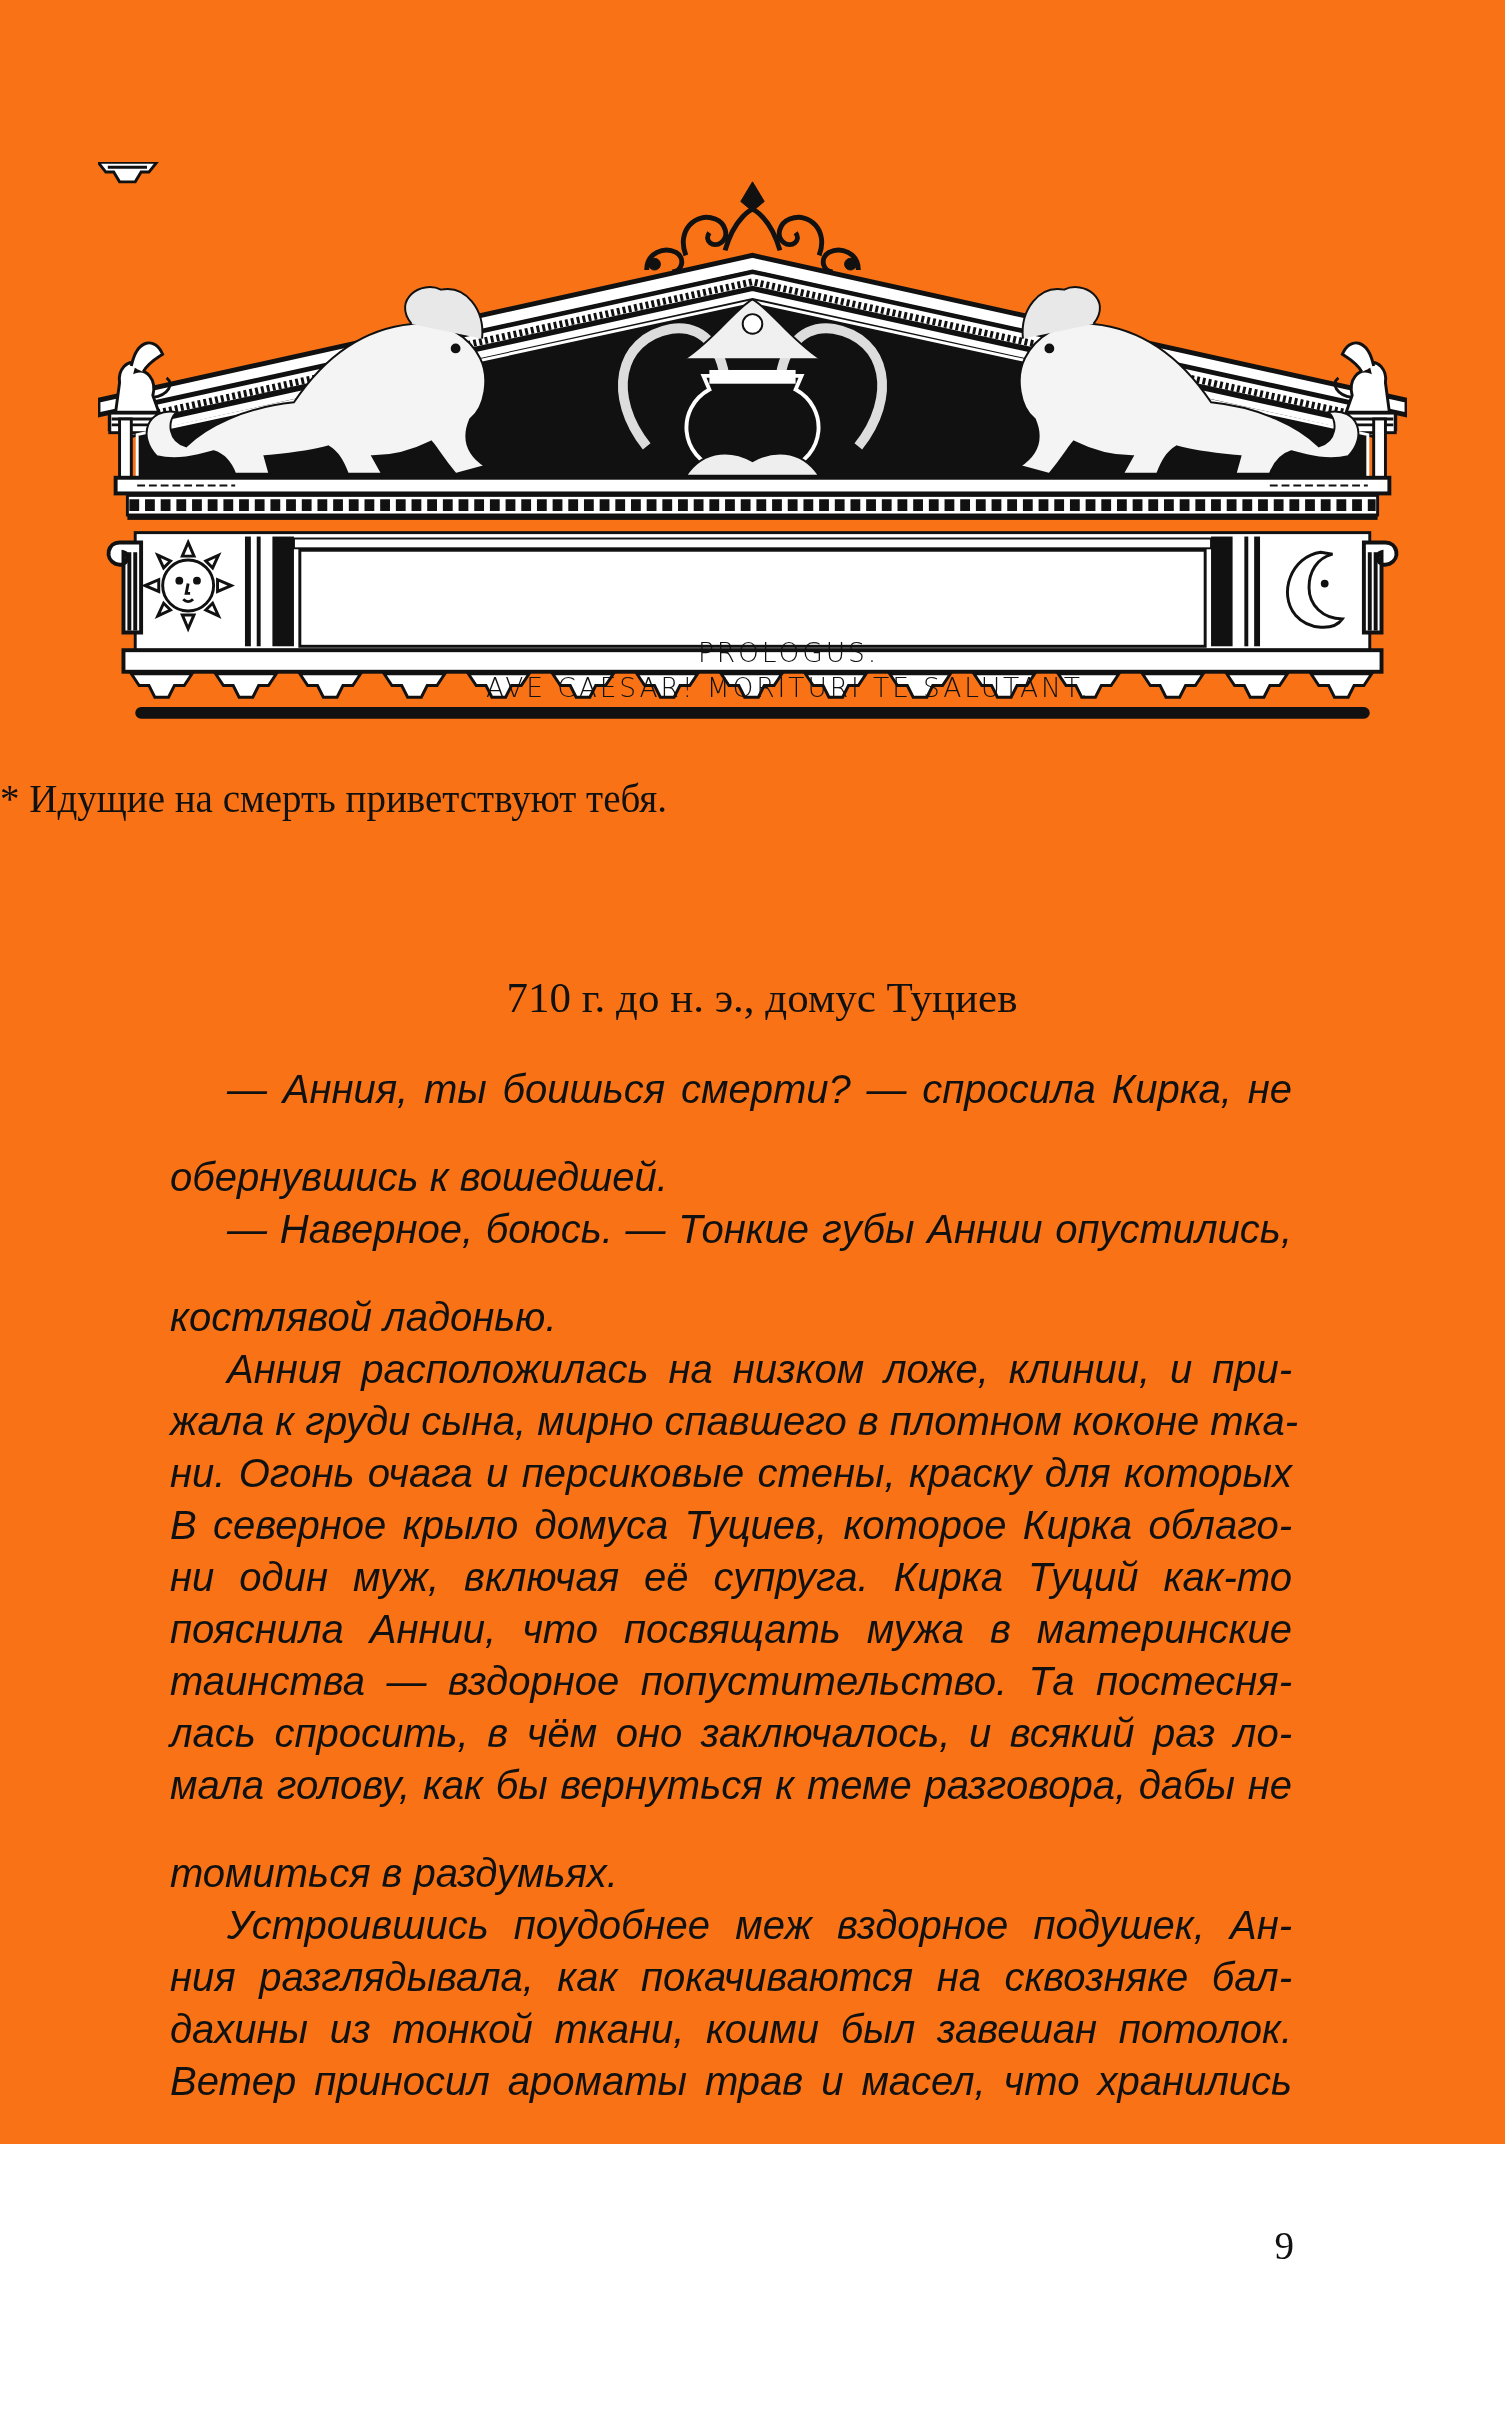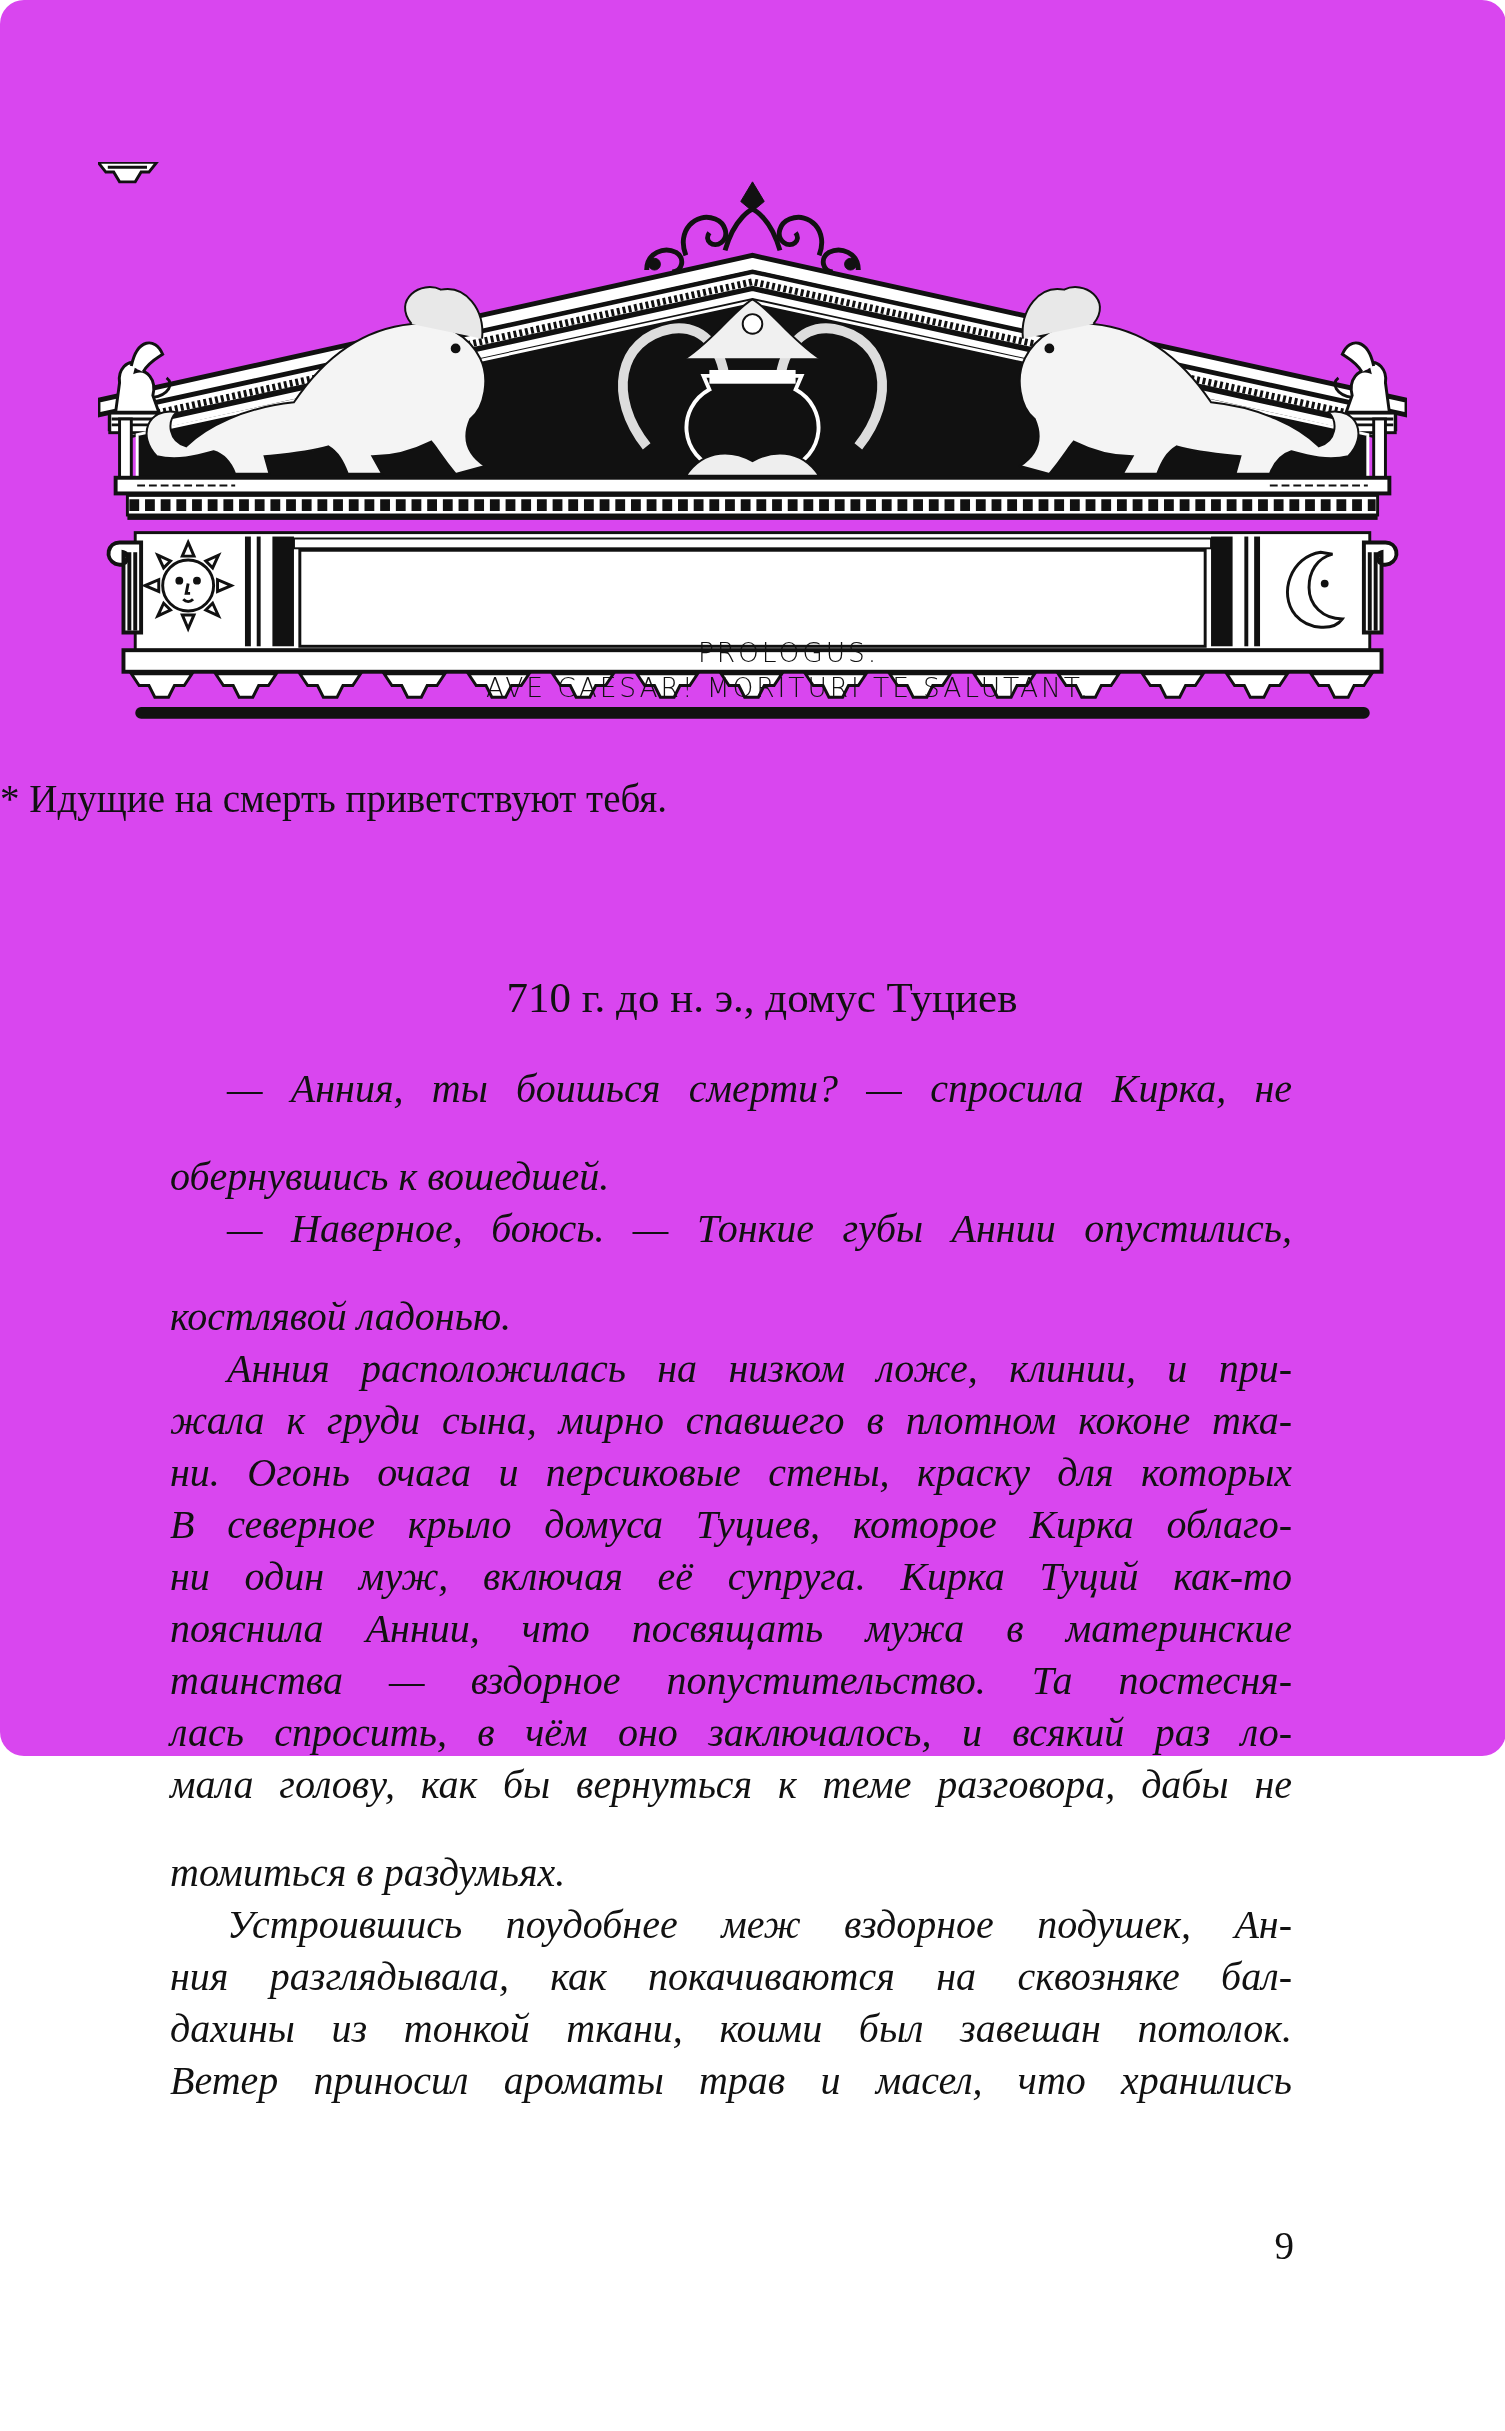--- a/index.html
+++ b/index.html
@@ -1,17 +1,17 @@
 <!DOCTYPE html>
 <html><head>
 <meta charset="utf-8">
 <style>
   html, body { margin: 0; padding: 0; background: #ffffff; }
   body { width: 1506px; height: 2432px; position: relative; overflow: hidden; color: #111; }
-  .page { position: absolute; left: 0; top: 0; width: 1506px; height: 1756px; background: #d946ef; border-radius: 24px; }
+  .page { position: absolute; left: 0; top: 0; width: 1506px; height: 2144px; background: #f97316; }
 
   
   .pediment { position: absolute; left: 98px; top: 162px; width: 1309px; height: 608px; }
   .pediment svg { display: block; width: 100%; height: 100%; }
   .inscription {
     position: absolute; left: 323px; top: 459px; width: 735px; height: 98px;
     display: flex; flex-direction: column; align-items: center; justify-content: center;
     font-family: "DejaVu Sans", sans-serif; font-size: 26.5px; letter-spacing: 2.9px;
     line-height: 35px; color: #111; text-transform: uppercase; font-weight: 300;
   }
@@ -26,21 +26,21 @@
   
   .subheading {
     position: absolute; left: 9px; top: 970px; width: 1506px; text-align: center;
     font-family: "Liberation Serif", "DejaVu Serif", serif;
     font-size: 43px; line-height: 55px; color: #111;
   }
 
   
   .body-text {
     position: absolute; left: 170px; top: 1063px; width: 1122px;
-    font-family: Liberation Serif, serif; font-style: italic;
+    font-family: Liberation Sans, sans-serif; font-style: italic;
     font-size: 40px; line-height: 52px; color: #111;
   }
   .line { display: block; white-space: nowrap; text-align: justify; text-align-last: justify; height: 52px; }
   .line.last { text-align-last: left; margin-top: 36px; }
   .line.indent { padding-left: 57px; }
 
   .page-number {
     position: absolute; left: 1245px; top: 2223px; width: 49px; text-align: right;
     font-family: "Liberation Serif", "DejaVu Serif", serif; font-size: 39px; color: #111;
   }

